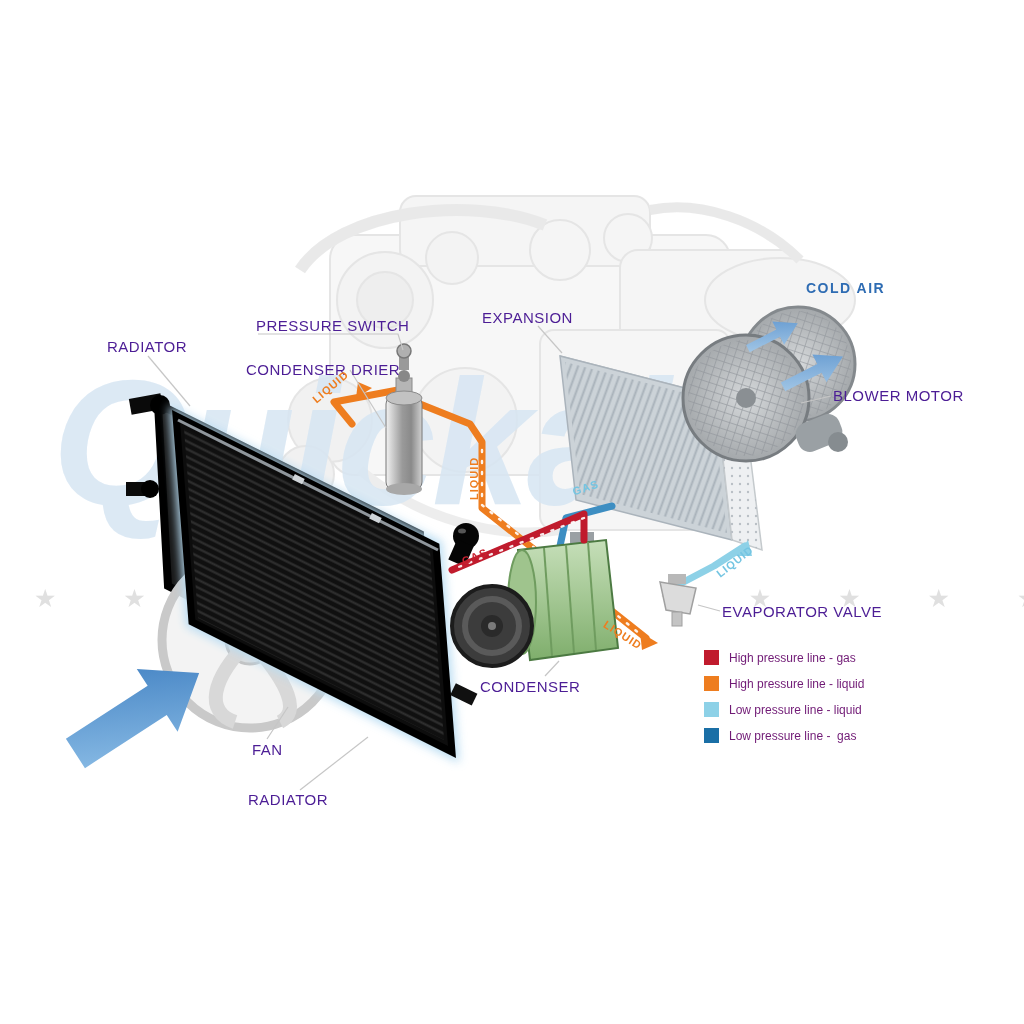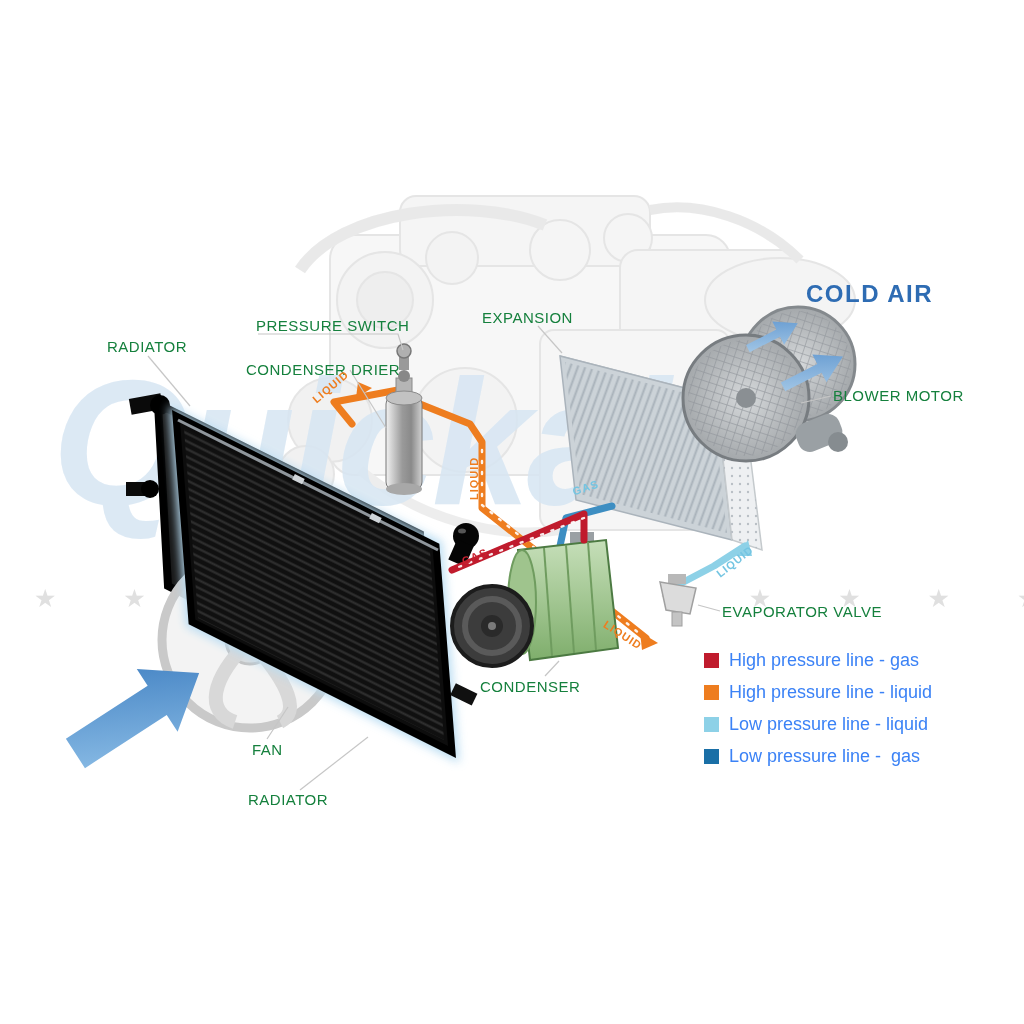--- a/index.html
+++ b/index.html
@@ -5,31 +5,31 @@
   html,body{margin:0;padding:0;background:#fff;}
   #stage{position:relative;width:1024px;height:1024px;background:#ffffff;overflow:hidden;
          font-family:"Liberation Sans",sans-serif;}
   svg{position:absolute;left:0;top:0;}
   .bg-svg{z-index:0;}
   .diagram-svg{z-index:2;}
   .wm{position:absolute;z-index:1;left:52px;top:340px;font-size:178px;font-style:italic;font-weight:bold;
       color:#d7e6f3;opacity:.85;letter-spacing:-4px;white-space:nowrap;}
   .wm-stars{position:absolute;z-index:1;left:34px;top:584px;font-size:25px;color:#e0e0e0;
       letter-spacing:30px;white-space:nowrap;}
-  .lbl{position:absolute;z-index:3;font-size:15px;color:#15803d;letter-spacing:.5px;white-space:nowrap;}
-  .cold{position:absolute;z-index:3;font-size:24px;font-weight:bold;color:#2e6cb3;letter-spacing:1.5px;white-space:nowrap;}
+  .lbl{position:absolute;z-index:3;font-size:15px;color:#4c1d95;letter-spacing:.5px;white-space:nowrap;}
+  .cold{position:absolute;z-index:3;font-size:14px;font-weight:bold;color:#2e6cb3;letter-spacing:1.5px;white-space:nowrap;}
   .air{position:absolute;z-index:3;font-size:21px;font-weight:bold;font-style:italic;color:#fff;
       letter-spacing:1px;transform:rotate(-33deg);transform-origin:left top;white-space:nowrap;}
   .fl{position:absolute;z-index:3;font-size:11px;font-weight:bold;letter-spacing:1px;
       transform-origin:left top;white-space:nowrap;}
   .fl-orange{color:#ee7d1f;} .fl-red{color:#c8202f;} .fl-blue{color:#74c5e2;}
   .legend{position:absolute;z-index:3;left:704px;top:650px;}
   .legend-row{display:flex;align-items:center;margin-bottom:11px;}
   .swatch{width:15px;height:15px;margin-right:10px;flex:0 0 15px;}
-  .legend-label{font-size:18px;color:#3b82f6;white-space:pre;}
+  .legend-label{font-size:12px;color:#701a75;white-space:pre;}
 </style>
 </head>
 <body>
 
 <div id="stage">
 
   <svg class="bg-svg" width="1024" height="1024" viewBox="0 0 1024 1024">
     <g opacity="0.5" fill="#f0f0f0" stroke="#cccccc" stroke-width="2">
       <rect x="330" y="235" width="400" height="240" rx="24"></rect>
       <rect x="400" y="196" width="250" height="70" rx="16" fill="#ececec"></rect>

